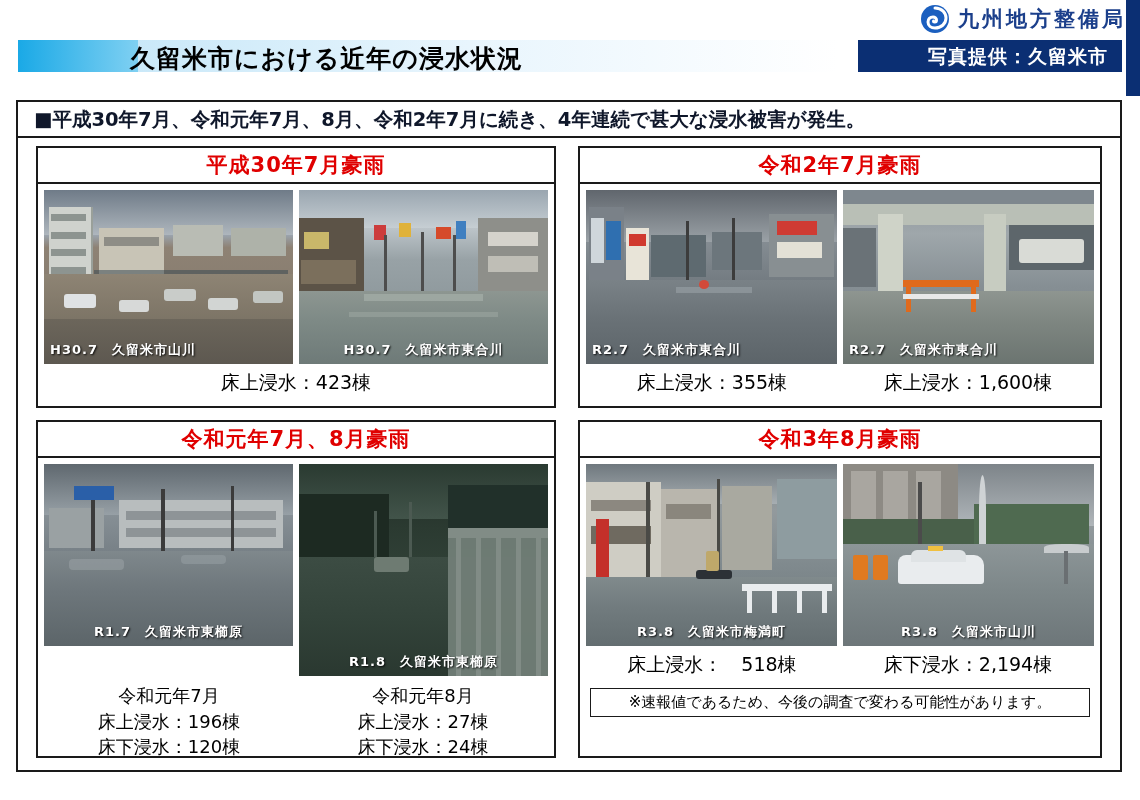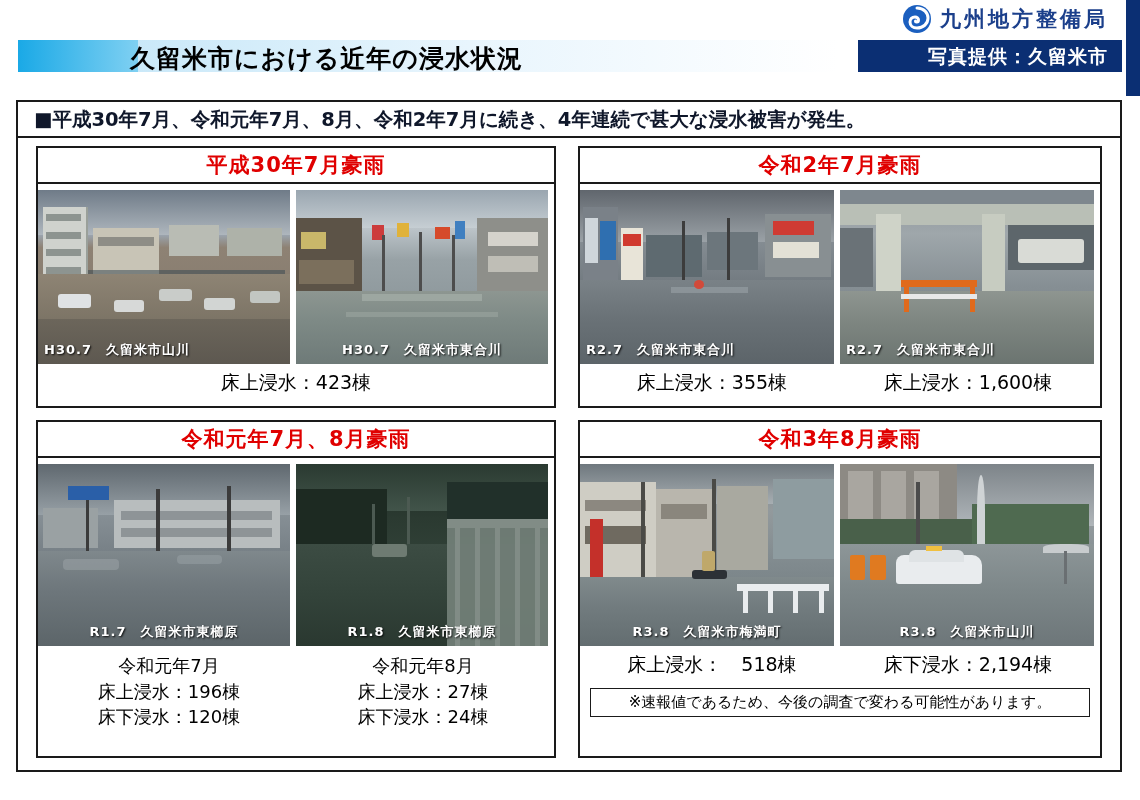--- a/index.html
+++ b/index.html
@@ -5,21 +5,21 @@
   html,body{margin:0;padding:0;}
   body{
     width:1140px;height:800px;
     background:#ffffff;
     font-family:"DejaVu Sans","Liberation Sans",sans-serif;
     position:relative;
     overflow:hidden;
   }
   
   .org-bar{
-    position:absolute;top:4px;right:32px;
+    position:absolute;top:4px;right:14px;
     display:flex;align-items:center;gap:8px;
   }
   .org-logo{width:30px;height:30px;position:relative;display:block;}
   .org-name{
     font-size:21px;font-weight:bold;color:#1b3f8b;letter-spacing:3px;
     font-family:"DejaVu Sans","Liberation Sans",sans-serif;
   }
   .title-row{
     position:absolute;top:40px;left:18px;width:1104px;height:34px;
   }
@@ -70,21 +70,21 @@
   .p2{left:560px;top:8px;width:524px;height:262px;}
   .p3{left:18px;top:282px;width:520px;height:338px;}
   .p4{left:560px;top:282px;width:524px;height:338px;}
   .panel-head{
     height:34px;border-bottom:2px solid #1a1a1a;
     display:flex;align-items:center;justify-content:center;
   }
   .panel-head span{
     font-size:21px;font-weight:bold;color:#e00000;letter-spacing:1px;
   }
-  .photos{display:flex;gap:6px;padding:6px 6px 0 0;}
+  .photos{display:flex;gap:6px;padding:6px 6px 0 6px;}
   .photo{
     position:relative;overflow:hidden;flex:1 1 0;
   }
   .photo .cap{
     position:absolute;left:6px;bottom:5px;
     color:#fff;font-size:13px;font-weight:bold;
     text-shadow:1px 1px 2px rgba(0,0,0,.9);
     letter-spacing:1px;white-space:nowrap;
   }
   .photo .cap.center{left:50%;transform:translateX(-50%);}
@@ -253,21 +253,21 @@
           <div class="blk" style="left:2%;top:24%;width:22%;height:22%;background:#9aa1a3"></div>
           <div class="blk" style="left:12%;top:12%;width:16%;height:8%;background:#2a5fa8"></div>
           <div class="blk" style="left:19%;top:20%;width:1.4%;height:30%;background:#3b3b3b"></div>
           <div class="blk" style="left:47%;top:14%;width:1.4%;height:34%;background:#3b3b3b"></div>
           <div class="blk" style="left:75%;top:12%;width:1.4%;height:36%;background:#3b3b3b"></div>
           <div class="water" style="height:52%;background:linear-gradient(#7f888c 0%,#6e777c 40%,#5c6569 100%)"></div>
           <div class="blk" style="left:10%;top:52%;width:22%;height:6%;background:#9aa2a6;opacity:.55;border-radius:4px"></div>
           <div class="blk" style="left:55%;top:50%;width:18%;height:5%;background:#97a0a4;opacity:.55;border-radius:4px"></div>
           <div class="cap center">R1.7　久留米市東櫛原</div>
         </div>
-        <div class="photo" style="height:182px">
+        <div class="photo" style="height:212px">
           <div class="ph-base" style="background:linear-gradient(#1e2a24 0%,#2b3a31 30%,#33443a 60%,#2a3831 100%)"></div>
           <div class="blk" style="left:0;top:0;width:100%;height:26%;background:linear-gradient(#2a3a31,#42544a)"></div>
           <div class="blk" style="left:0;top:14%;width:36%;height:34%;background:#1d2a22"></div>
           <div class="blk" style="left:60%;top:10%;width:40%;height:30%;background:#21302a"></div>
           <div class="blk" style="left:30%;top:22%;width:1.2%;height:24%;background:#4c5a52"></div>
           <div class="blk" style="left:44%;top:18%;width:1.2%;height:26%;background:#4c5a52"></div>
           <div class="water" style="height:56%;background:linear-gradient(#3c4c43 0%,#33433a 50%,#2a3830 100%)"></div>
           <div class="blk" style="left:30%;top:44%;width:14%;height:7%;background:#6e7b72;border-radius:3px"></div>
           <div class="blk" style="left:60%;top:30%;width:40%;height:70%;background:#cfd8d2;opacity:.92"></div>
           <div class="blk" style="left:60%;top:30%;width:40%;height:5%;background:#eef2ef"></div>

